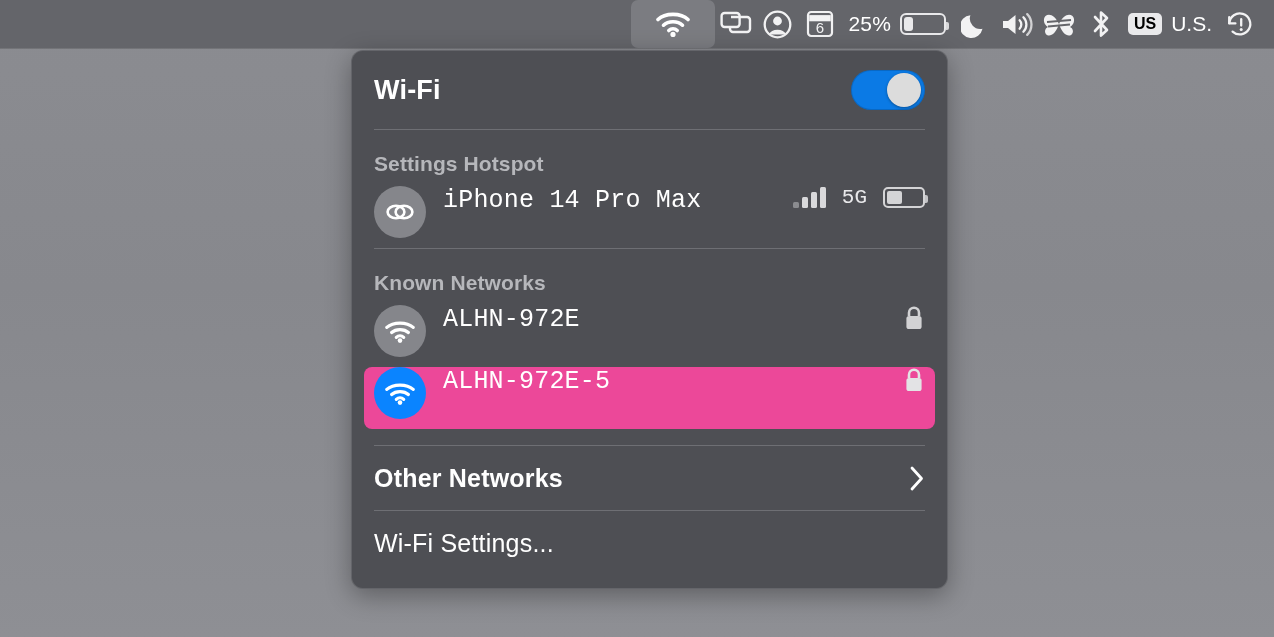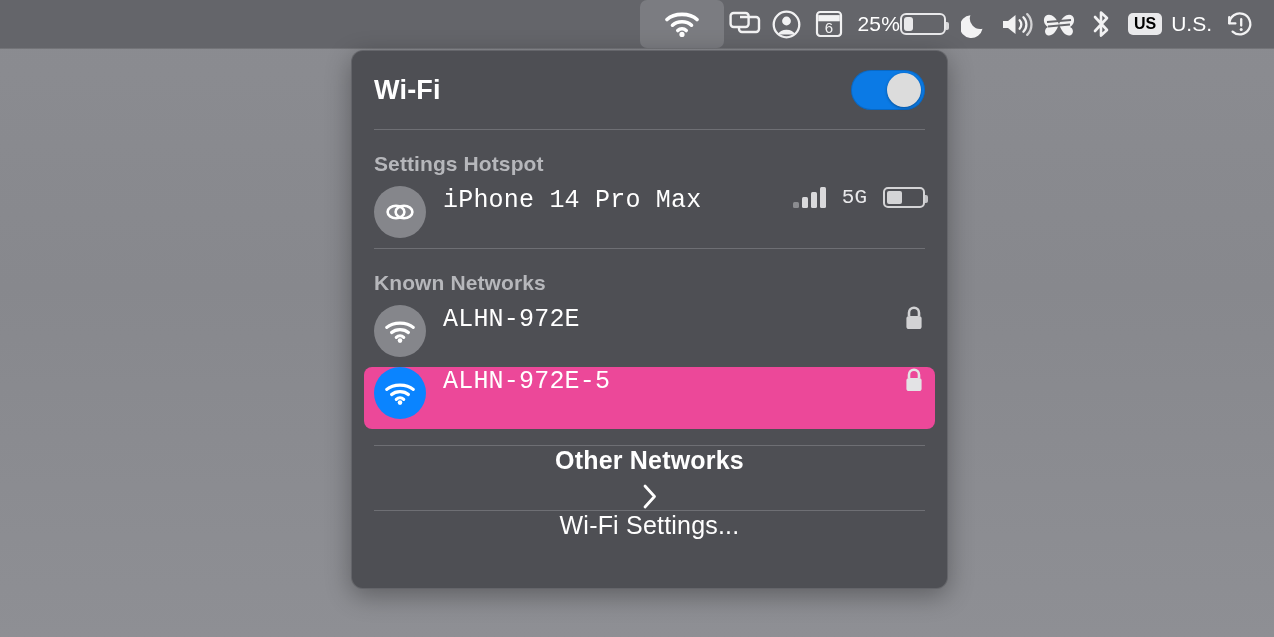--- a/index.html
+++ b/index.html
@@ -24,21 +24,21 @@
   }
   .mb-item{
     height:48px; display:flex; align-items:center; justify-content:center;
     color:#f2f2f3; position:relative;
   }
   .mb-icon{ width:42px; }
   .mb-wifi-wrap{
     width:84px; height:48px; display:flex; align-items:center; justify-content:center;
     background:#7b7c81; border-radius:7px;
   }
-  .mb-battery{ display:flex; align-items:center; gap:0; padding:0 8px; }
+  .mb-battery{ display:flex; align-items:center; gap:9px; padding:0 8px; }
   .mb-pct{ font-size:21px; color:#fff; letter-spacing:.1px; }
   .batt-shell{
     width:46px; height:22px; border:2px solid #e9e9eb; border-radius:6px;
     position:relative; display:flex; align-items:center; padding:2px;
   }
   .batt-shell:after{
     content:""; position:absolute; right:-5px; top:7px;
     width:3px; height:8px; background:#d8d8da; border-radius:0 2px 2px 0;
   }
   .batt-fill{ height:100%; background:#e9e9eb; border-radius:3px; }
@@ -96,21 +96,21 @@
   .mini-batt{
     width:42px; height:21px; border:2px solid #d4d4d6; border-radius:5px;
     position:relative; padding:2px; display:flex; align-items:center;
   }
   .mini-batt:after{
     content:""; position:absolute; right:-5px; top:6px;
     width:3px; height:8px; background:#c3c3c6; border-radius:0 2px 2px 0;
   }
   .mini-batt i{ display:block; height:100%; background:#d4d4d6; border-radius:2px; }
   .p-item{
-    height:64px; display:flex; align-items:center; justify-content:space-between;flex-direction:column;
+    height:64px; display:flex; align-items:center; justify-content:space-between;
   }
   .p-item-label{ font-size:25px; color:#fff; letter-spacing:.2px; }
   .p-item-label.bold{ font-weight:bold; }
   svg{ display:block; }
 </style>
 </head>
 <body>
 
 <div class="menubar">
 

